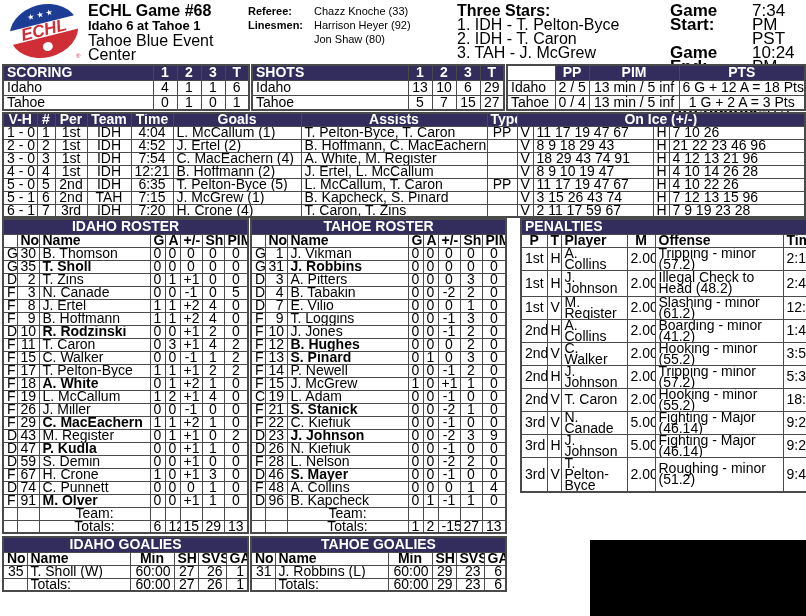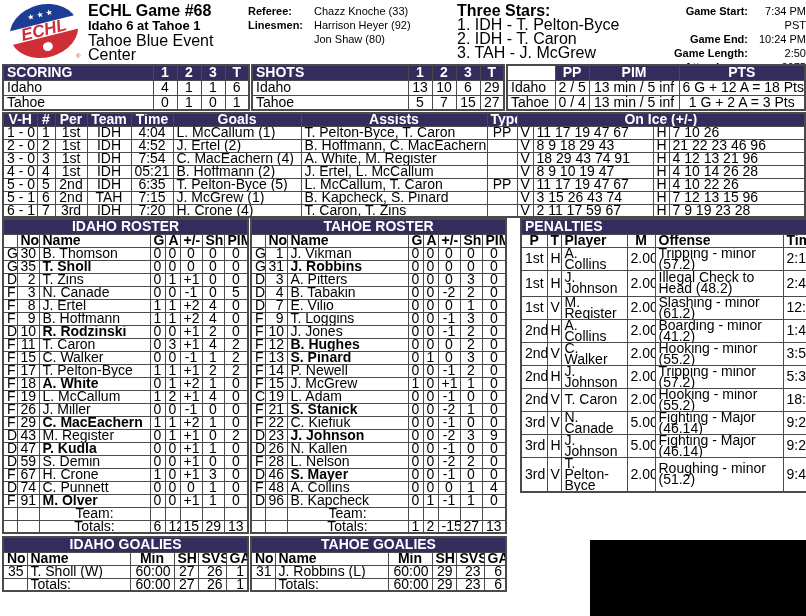--- a/index.html
+++ b/index.html
@@ -15,21 +15,21 @@
   .c { text-align:center; } .l { text-align:left; } .r { text-align:right; }
   .bold { font-weight:bold; }
   .h15 td { height:15px; }
   .wrap { white-space:normal !important; }
   .noborder { border:none !important; }
   
   .hline { font-size:16px; line-height:14px; color:#000; }
   .hbold { font-weight:bold; }
   .match { font-size:13px; font-weight:bold; line-height:16px; }
   .grid2 { display:grid; grid-template-columns:62px auto; column-gap:4px; font-size:11px; line-height:14px; }
-  .grid2b { display:grid; grid-template-columns:78px auto; column-gap:4px; font-size:11px; line-height:14px;text-align:right; }
+  .grid2b { display:grid; grid-template-columns:78px auto; column-gap:4px; font-size:17px; line-height:14px; }
   .blackbox { position:absolute; left:590px; top:540px; width:216px; height:76px; background:#000; }
 </style>
 </head>
 <body>
 
 <div class="page">
 
   <div class="abs" style="left:6px;top:2px;width:76px;height:58px;">
     <svg width="76" height="58" viewBox="0 0 76 58">
       <g transform="rotate(-14 38 29)">
@@ -263,21 +263,21 @@
           <td class="l">18 29 43 74 91</td>
           <td class="c">H</td>
           <td class="l">4 12 13 21 96</td>
         </tr>
 
         <tr>
           <td class="c">4 - 0</td>
           <td class="c">4</td>
           <td class="c">1st</td>
           <td class="c">IDH</td>
-          <td class="c">05:21</td>
+          <td class="c">12:21</td>
           <td class="l">B. Hoffmann (2)</td>
           <td class="l">J. Ertel, L. McCallum</td>
           <td class="c"></td>
           <td class="c">V</td>
           <td class="l">8 9 10 19 47</td>
           <td class="c">H</td>
           <td class="l">4 10 14 26 28</td>
         </tr>
 
         <tr>
@@ -788,21 +788,21 @@
           <td class="c">0</td>
           <td class="c">0</td>
           <td class="c">-2</td>
           <td class="c">3</td>
           <td class="c">9</td>
         </tr>
 
         <tr>
           <td class="c">D</td>
           <td class="r">26</td>
-          <td class="l">N. Kallen</td>
+          <td class="l">N. Kiefiuk</td>
           <td class="c">0</td>
           <td class="c">0</td>
           <td class="c">-1</td>
           <td class="c">0</td>
           <td class="c">0</td>
         </tr>
 
         <tr>
           <td class="c">F</td>
           <td class="r">28</td>

